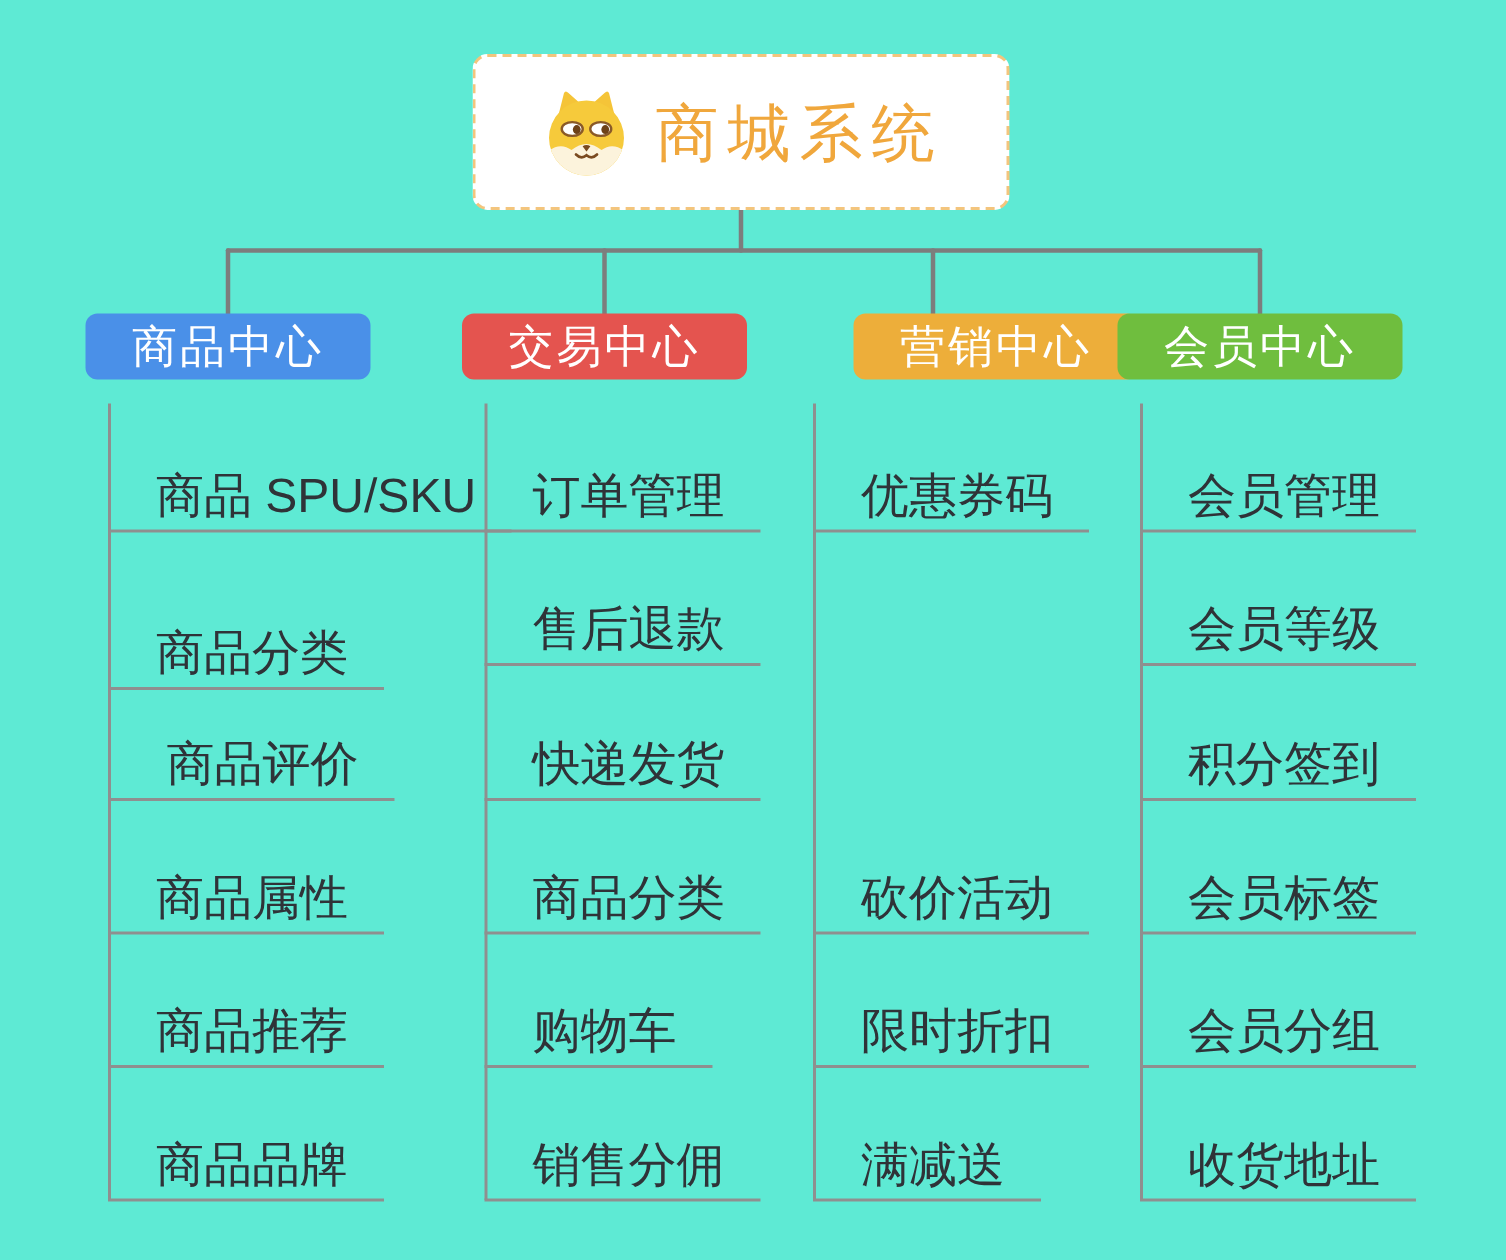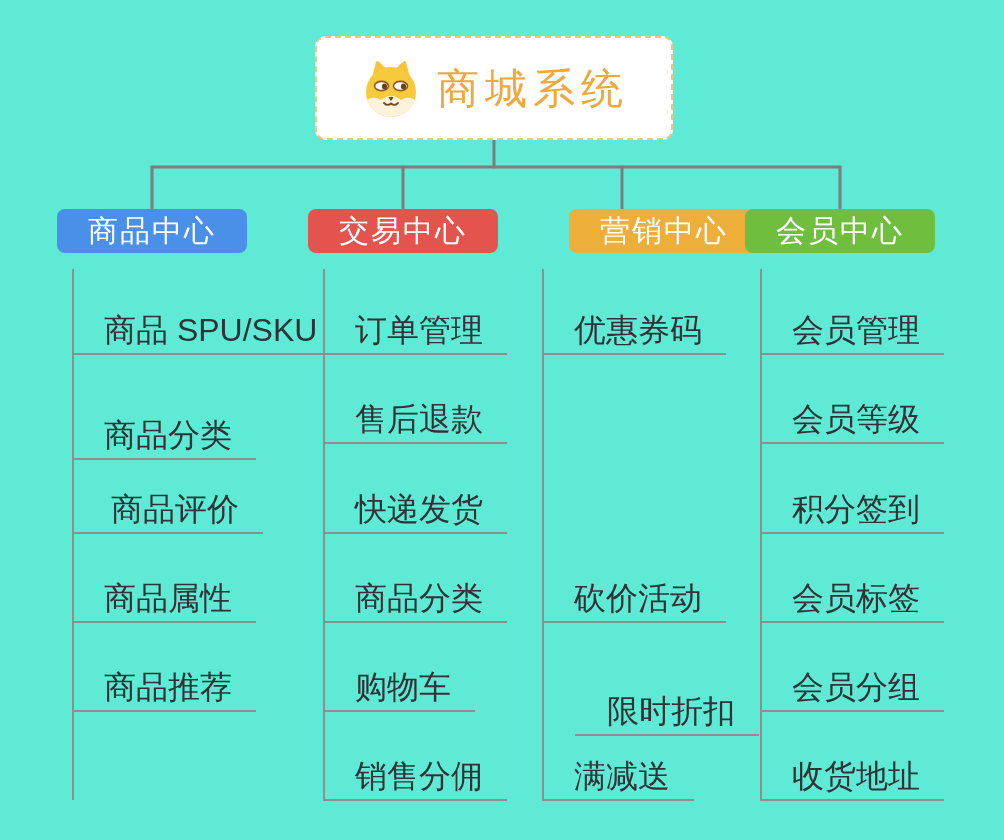--- a/index.html
+++ b/index.html
@@ -136,37 +136,38 @@
 
   <div id="branches-host">
       <div class="branch" style="left: 57px;">
     <div class="branch-box" style="background: rgb(74, 144, 232);">商品中心</div>
     <div class="branch-trunk"></div>
   <div class="leaf-node" style="top: 90px;">商品 SPU/SKU</div>
         <div class="leaf-node" style="top: 195px;">商品分类</div>
         <div class="leaf-node" style="top: 269px; padding-left: 39px;">商品评价</div>
         <div class="leaf-node" style="top: 358px;">商品属性</div>
         <div class="leaf-node" style="top: 447px;">商品推荐</div>
+        <div class="leaf-node" style="top: 536px;">商品品牌</div>
       </div>
       <div class="branch" style="left: 308px;">
     <div class="branch-box" style="background: rgb(228, 84, 79);">交易中心</div>
     <div class="branch-trunk"></div>
   <div class="leaf-node" style="top: 90px;">订单管理</div>
         <div class="leaf-node" style="top: 179px;">售后退款</div>
         <div class="leaf-node" style="top: 269px;">快递发货</div>
         <div class="leaf-node" style="top: 358px;">商品分类</div>
         <div class="leaf-node" style="top: 447px;">购物车</div>
         <div class="leaf-node" style="top: 536px;">销售分佣</div>
       </div>
       <div class="branch" style="left: 527px;">
     <div class="branch-box" style="background: rgb(237, 174, 58); margin-left: 42px;">营销中心</div>
     <div class="branch-trunk"></div>
   <div class="leaf-node" style="top: 90px;">优惠券码</div>
         <div class="leaf-node" style="top: 358px;">砍价活动</div>
-        <div class="leaf-node" style="top: 471px; margin-left: 33px;">限时折扣</div>
+        <div class="leaf-node" style="top: 447px;">限时折扣</div>
         <div class="leaf-node" style="top: 536px;">满减送</div>
       </div>
       <div class="branch" style="left: 745px;">
     <div class="branch-box" style="background: rgb(111, 190, 62);">会员中心</div>
     <div class="branch-trunk"></div>
   <div class="leaf-node" style="top: 90px;">会员管理</div>
         <div class="leaf-node" style="top: 179px;">会员等级</div>
         <div class="leaf-node" style="top: 269px;">积分签到</div>
         <div class="leaf-node" style="top: 358px;">会员标签</div>
         <div class="leaf-node" style="top: 447px;">会员分组</div>

